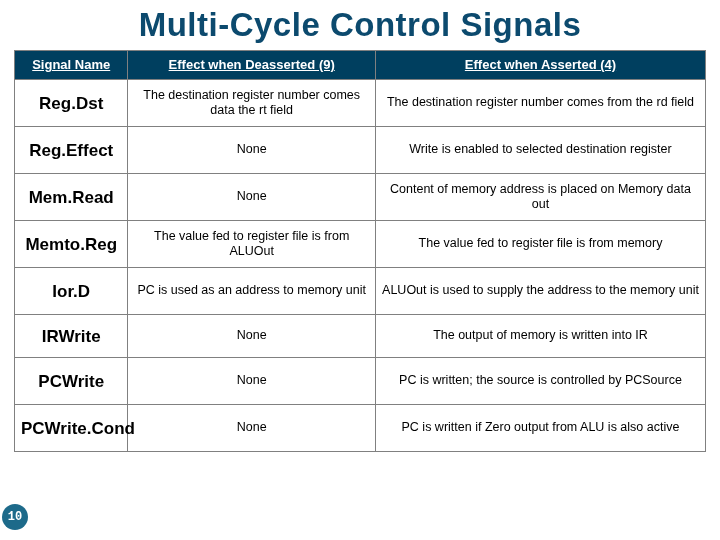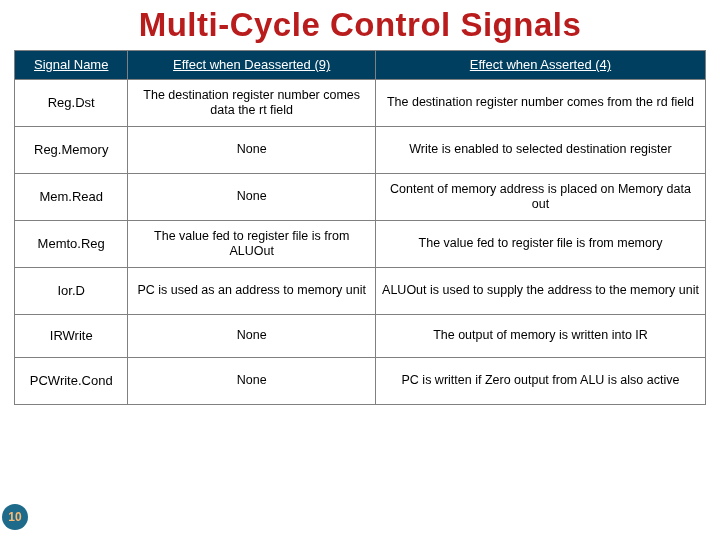--- a/index.html
+++ b/index.html
@@ -15,21 +15,21 @@
     width: 720px;
     height: 540px;
     position: relative;
     box-sizing: border-box;
     padding: 6px 14px 10px 14px;
   }
   .title {
     font-family: "Arial Black", Arial, sans-serif;
     font-weight: 800;
     font-size: 33px;
-    color: #b91c1c;
+    color: #0c4a6e;
     text-align: center;
     letter-spacing: 0.5px;
     margin: 0 0 6px 0;
     white-space: nowrap;
   }
   table {
     width: 100%;
     border-collapse: collapse;
     table-layout: fixed;
   }
@@ -40,46 +40,47 @@
     border: 1px solid #808080;
     padding: 3px 6px;
     font-size: 12.5px;
     line-height: 1.25;
     text-align: center;
     vertical-align: middle;
   }
   th {
     background: #003f5f;
     color: #fff;
-    font-weight: 400;
+    font-weight: 700;
     text-decoration: underline;
     font-size: 13px;
     padding: 6px 4px;
   }
   td.signal {
-    font-weight: 400;
-    font-size: 13px;
+    font-weight: 700;
+    font-size: 17px;
   }
   tr.h1 td { height: 40px; }
   tr.h2 td { height: 36px; }
   tr.h3 td { height: 52px; }
   .badge {
     position: absolute;
     left: 2px;
     bottom: 10px;
     width: 26px;
     height: 26px;
     border-radius: 50%;
     background: #1d6a8a;
-    color: #fdba74;
+    color: #ffffff;
     font-size: 12px;
     font-weight: 700;
     display: flex;
     align-items: center;
     justify-content: center;
+    font-family: Liberation Mono, monospace;
   }
 </style>
 </head>
 <body>
 
 <div class="slide">
   <h1 class="title">Multi-Cycle Control Signals</h1>
 
   <table>
     <colgroup>
@@ -94,21 +95,21 @@
         <th>Effect when Asserted (4)</th>
       </tr>
     </thead>
     <tbody>
       <tr class="h1">
         <td class="signal">Reg.Dst</td>
         <td>The destination register number comes data the rt field</td>
         <td>The destination register number comes from the rd field</td>
       </tr>
       <tr class="h1">
-        <td class="signal">Reg.Memory</td>
+        <td class="signal">Reg.Effect</td>
         <td>None</td>
         <td>Write is enabled to selected destination register</td>
       </tr>
       <tr class="h1">
         <td class="signal">Mem.Read</td>
         <td>None</td>
         <td>Content of memory address is placed on Memory data out</td>
       </tr>
       <tr class="h1">
         <td class="signal">Memto.Reg</td>
@@ -119,20 +120,25 @@
         <td class="signal">Ior.D</td>
         <td>PC is used as an address to memory unit</td>
         <td>ALUOut is used to supply the address to the memory unit</td>
       </tr>
       <tr class="h2">
         <td class="signal">IRWrite</td>
         <td>None</td>
         <td>The output of memory is written into IR</td>
       </tr>
       <tr class="h1">
+        <td class="signal">PCWrite</td>
+        <td>None</td>
+        <td>PC is written; the source is controlled by PCSource</td>
+      </tr>
+      <tr class="h1">
         <td class="signal">PCWrite.Cond</td>
         <td>None</td>
         <td>PC is written if Zero output from ALU is also active</td>
       </tr>
     </tbody>
   </table>
 
   <div class="badge">10</div>
 </div>
 

